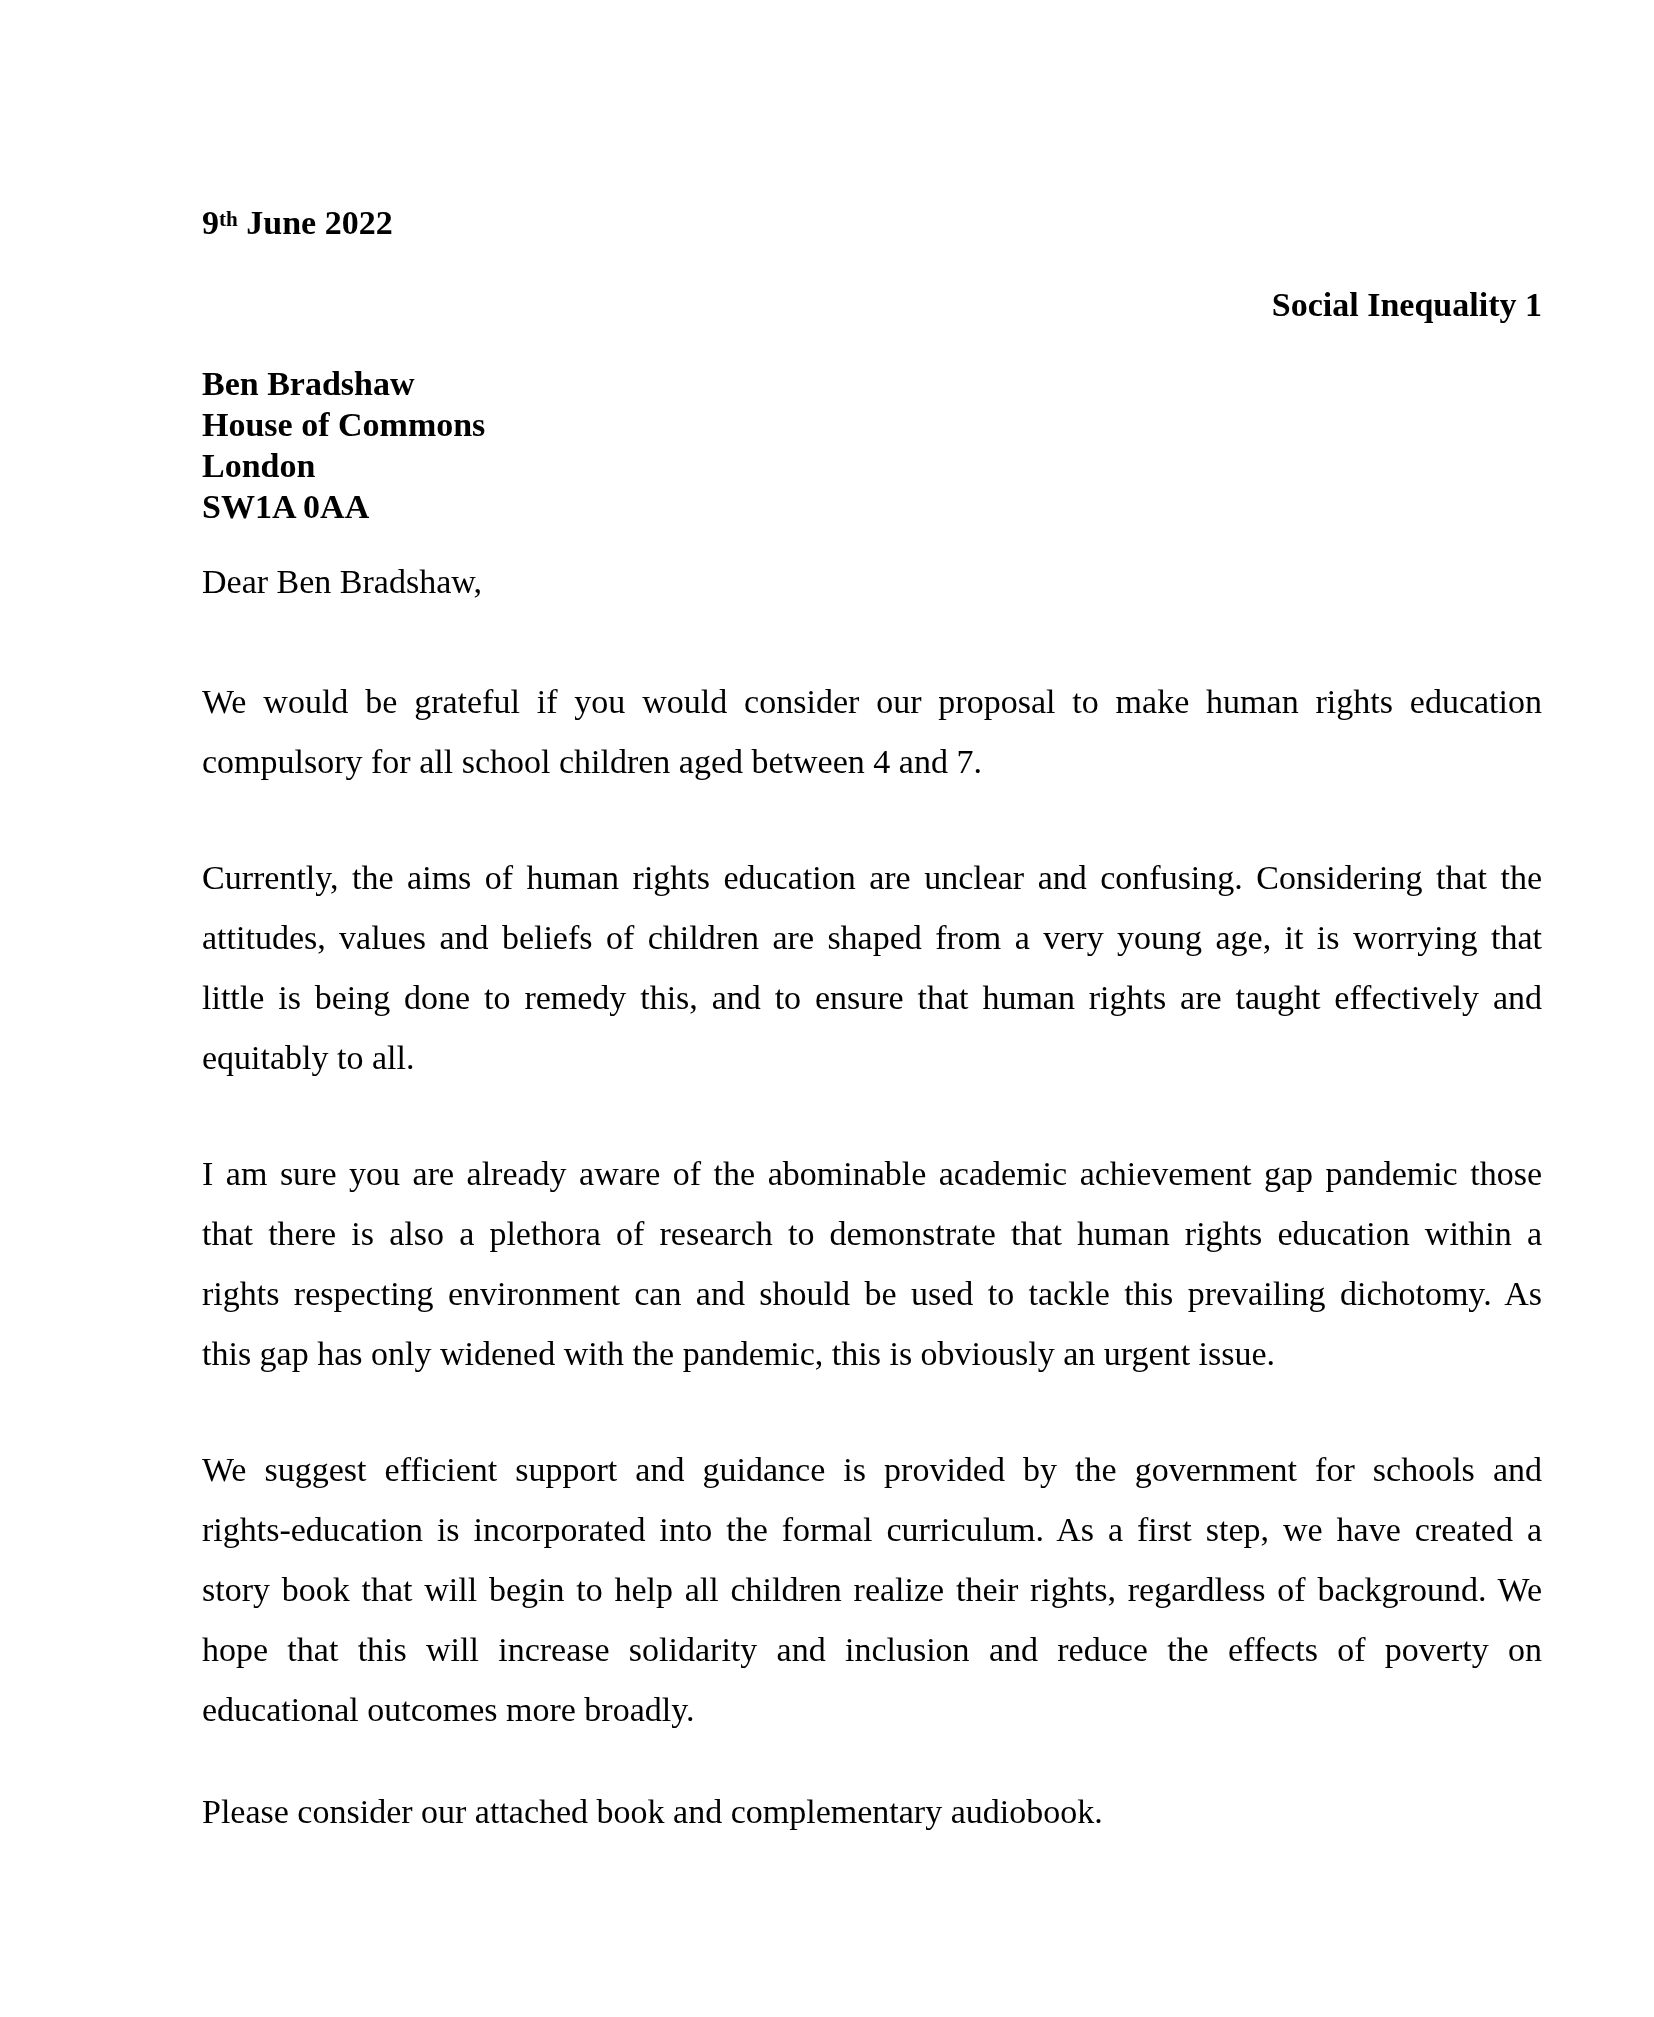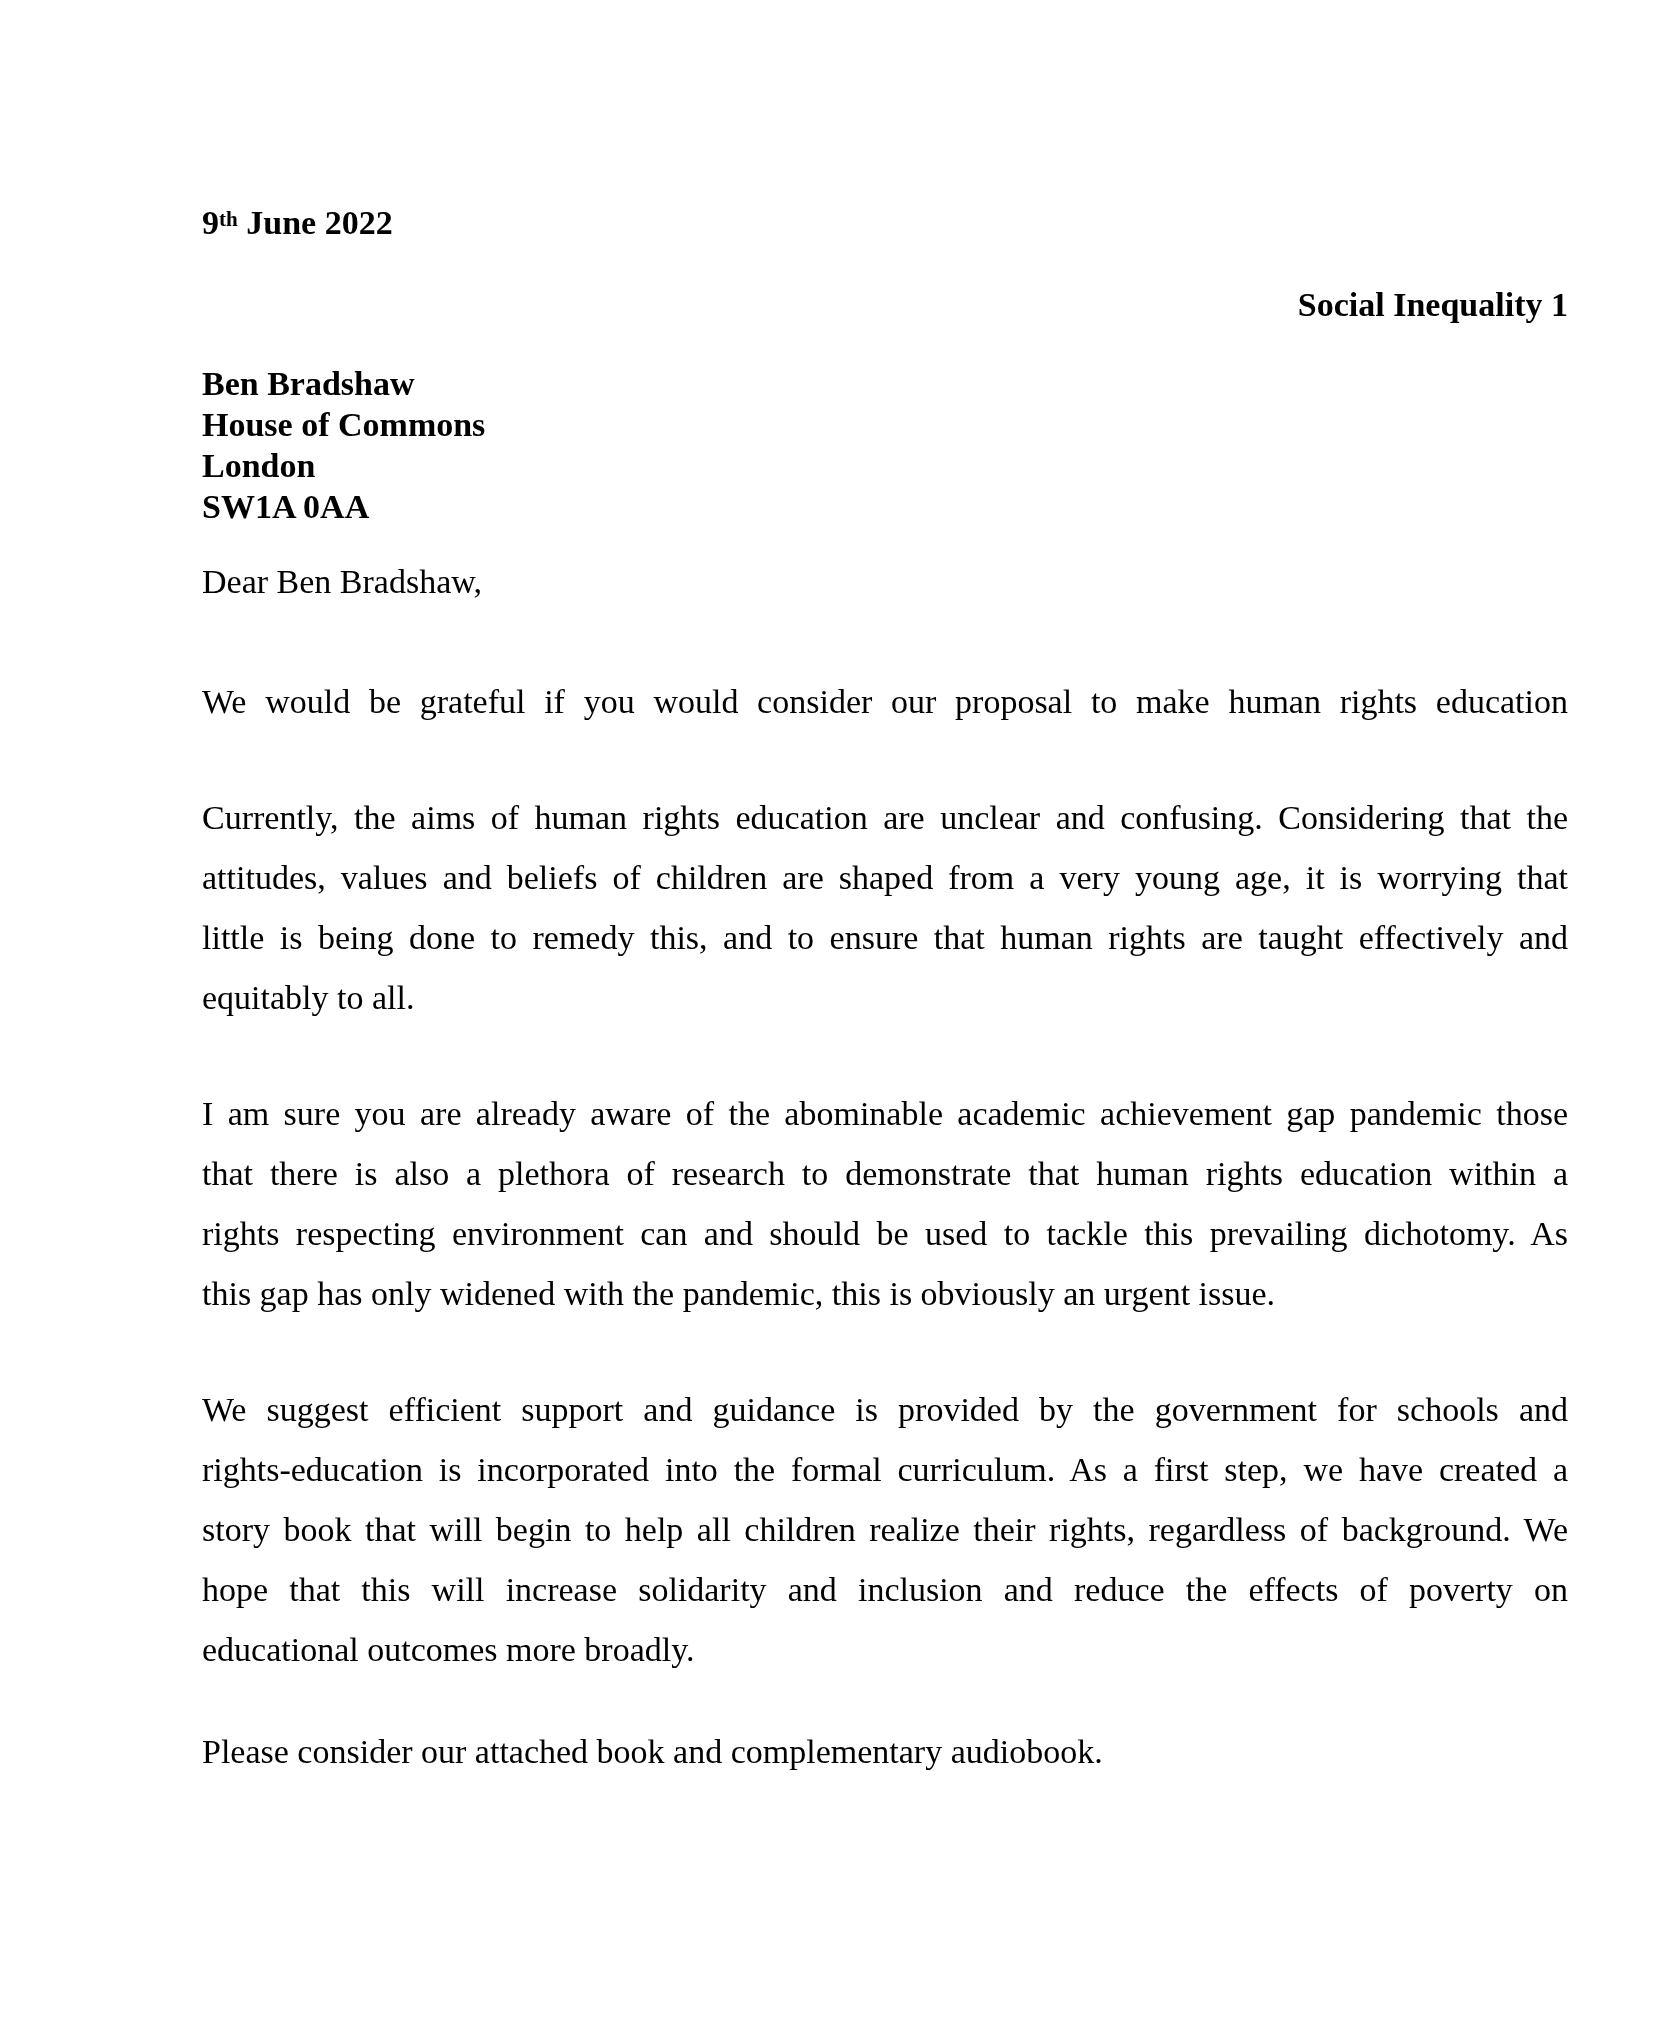--- a/index.html
+++ b/index.html
@@ -9,21 +9,21 @@
   }
   .page {
     position: relative;
     width: 1654px;
     height: 2017px;
     box-sizing: border-box;
     background: #ffffff;
     color: #000000;
     font-family: "Liberation Serif", "DejaVu Serif", serif;
     font-size: 34px;
-    padding: 200px 86px 0 202px;
+    padding: 200px 112px 0 202px;
     overflow: hidden;
   }
   .date-line {
     font-weight: bold;
     line-height: 45px;
     height: 45px;
     margin-bottom: 37px;
   }
   .sup {
     font-size: 0.62em;
@@ -77,20 +77,21 @@
       <div class="addr-line">House of Commons</div>
       <div class="addr-line">London</div>
       <div class="addr-line">SW1A 0AA</div>
     </div>
 
   <div class="salutation">Dear Ben Bradshaw,</div>
 
   <div class="paras" id="paras">
       <div class="para">
         <div class="line just">We would be grateful if you would consider our proposal to make human rights education</div>
+        <div class="line">compulsory for all school children aged between 4 and 7.</div>
       </div>
       <div class="para">
         <div class="line just">Currently, the aims of human rights education are unclear and confusing. Considering that the</div>
         <div class="line just">attitudes, values and beliefs of children are shaped from a very young age, it is worrying that</div>
         <div class="line just">little is being done to remedy this, and to ensure that human rights are taught effectively and</div>
         <div class="line">equitably to all.</div>
       </div>
       <div class="para">
         <div class="line just">I am sure you are already aware of the abominable academic achievement gap pandemic those</div>
         <div class="line just">that there is also a plethora of research to demonstrate that human rights education within a</div>

